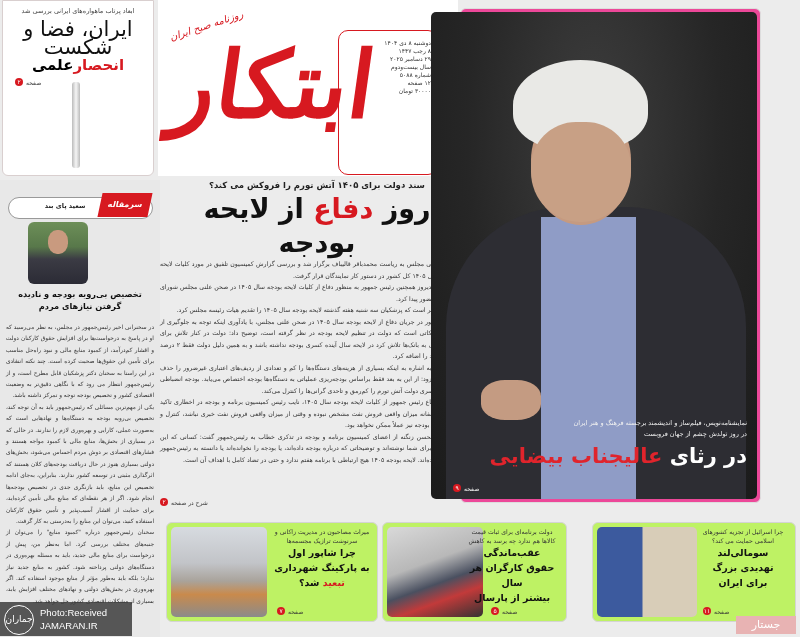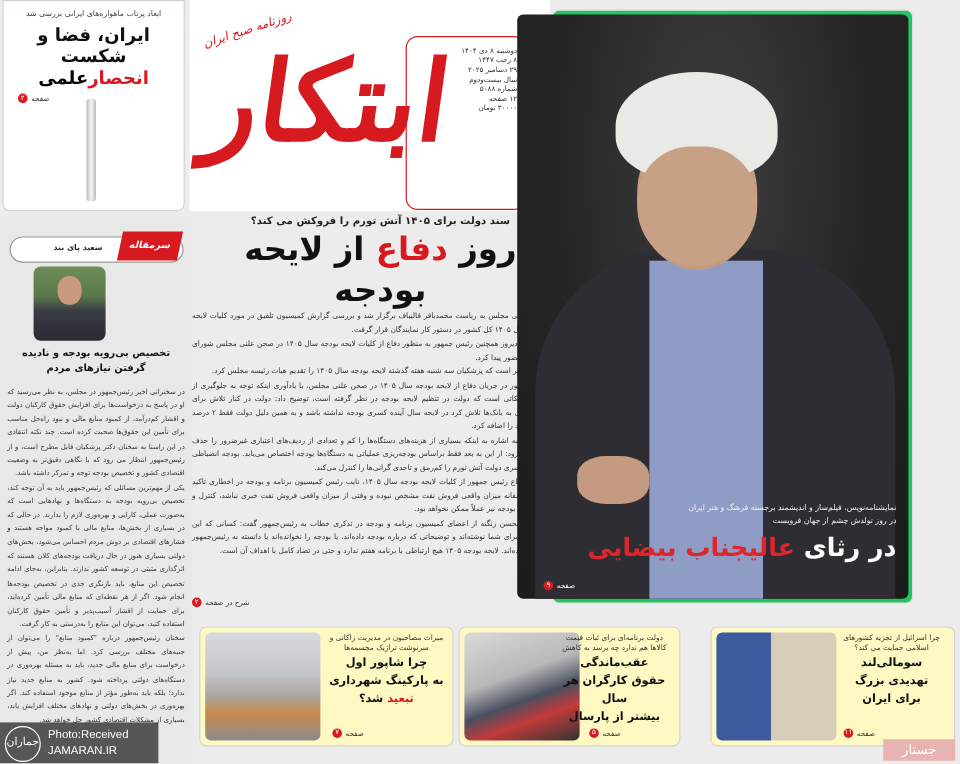--- a/index.html
+++ b/index.html
@@ -1,23 +1,23 @@
 <!DOCTYPE html>
 <html><head>
 <meta charset="utf-8">
 <style>
   html,body{margin:0;padding:0;}
   body{width:800px;height:637px;background:#ececec;font-family:"DejaVu Sans",sans-serif;position:relative;overflow:hidden;direction:rtl;}
   .abs{position:absolute;}
-  .card{background:#fef9c3;border:1px solid #d4d4d4;border-radius:6px;box-sizing:border-box;}
+  .card{background:#bef264;border:1px solid #d4d4d4;border-radius:6px;box-sizing:border-box;}
   .red{color:#d71920;}
   
   #teaser{left:2px;top:0;width:152px;height:176px;background:#fff;border:1px solid #d9cfcf;border-radius:0 0 6px 6px;box-sizing:border-box;}
   #teaser .kicker{font-size:6.5px;color:#444;text-align:center;margin-top:6px;}
-  #teaser .h1{font-size:15px;font-weight:bold;text-align:center;color:#111;margin-top:5px;line-height:18px;}
+  #teaser .h1{font-size:21px;font-weight:normal;text-align:center;color:#111;margin-top:5px;line-height:18px;}
   #teaser .h2{font-size:15px;font-weight:bold;text-align:center;line-height:18px;}
   #teaser .pg{font-size:6px;color:#333;text-align:left;padding-left:12px;margin-top:4px;display:flex;gap:3px;align-items:center;direction:ltr;}
   .dot{display:inline-block;width:8px;height:8px;border-radius:50%;background:#d71920;color:#fff;font-size:6px;line-height:8px;text-align:center;}
   #pen{left:72px;top:82px;width:8px;height:86px;background:linear-gradient(90deg,#bbb,#f5f5f5,#bbb);border-radius:3px;}
   
   #mast{left:158px;top:0;width:300px;height:176px;background:#fff;}
   #logo{left:14px;top:10px;font-size:92px;font-weight:bold;color:#d71920;font-family:"DejaVu Serif",serif;letter-spacing:-6px;transform:skewX(-8deg);line-height:150px;}
   #subtitle{left:10px;top:20px;font-size:10px;color:#d71920;font-style:italic;transform:rotate(-18deg);}
   #infobox{left:180px;top:30px;width:100px;height:145px;border:1.5px solid #d71920;border-radius:10px;box-sizing:border-box;padding:8px 6px;font-size:6px;color:#333;line-height:8px;text-align:right;}
   
@@ -31,21 +31,21 @@
   #edcol{left:0;top:180px;width:160px;height:457px;background:#e8e8e8;}
   #edbar{left:8px;top:197px;width:145px;height:22px;border:1.5px solid #999;border-radius:14px;background:#fff;box-sizing:border-box;}
   #edtag{left:100px;top:193px;width:50px;height:24px;background:#d71920;color:#fff;font-size:8px;font-weight:bold;text-align:center;line-height:24px;transform:skewX(-12deg);}
   #edauthor{left:30px;top:202px;width:70px;font-size:6.5px;font-weight:bold;text-align:center;color:#222;}
   #edphoto{left:28px;top:222px;width:60px;height:62px;border-radius:6px;background:linear-gradient(180deg,#6d8f58 0%,#58784a 40%,#3b3b44 60%,#2b2b35 100%);overflow:hidden;}
   #edface{left:20px;top:8px;width:20px;height:24px;border-radius:45%;background:#c99a7f;}
   #edtitle{left:4px;top:288px;width:152px;font-size:8.2px;font-weight:bold;text-align:center;line-height:12px;color:#111;}
   #edbody{left:6px;top:322px;width:148px;font-size:5.8px;line-height:11.4px;color:#333;text-align:justify;}
   #edbody p{margin:0;}
   
-  #hero{left:460px;top:8px;width:301px;height:495px;background:#22c55e;border-radius:6px;border:1px solid #ddd;box-sizing:border-box;padding:3px;}
+  #hero{left:460px;top:8px;width:301px;height:495px;background:#ec4899;border-radius:6px;border:1px solid #ddd;box-sizing:border-box;padding:3px;}
   #heroimg{position:relative;width:326px;height:487px;border-radius:5px;overflow:hidden;background:radial-gradient(ellipse at 50% 25%,#3e3e3e 0%,#262626 55%,#1b1b1b 100%);}
   .hair{position:absolute;left:82px;top:48px;width:135px;height:90px;border-radius:50% 50% 40% 40%;background:#e9e9e6;}
   .face{position:absolute;left:100px;top:95px;width:100px;height:118px;border-radius:45% 45% 50% 50%;background:#c59a80;}
   .jacket{position:absolute;left:15px;top:195px;width:300px;height:300px;border-radius:40% 40% 0 0;background:#2d2d33;}
   .sweater{position:absolute;left:110px;top:205px;width:95px;height:290px;background:#8f9cc6;clip-path:polygon(0 0,100% 0,100% 100%,0 100%);}
   .hand{position:absolute;left:50px;top:368px;width:60px;height:40px;border-radius:40%;background:#c49b82;}
   #herocap1{position:absolute;right:10px;top:407px;font-size:6.5px;color:#f0f0f0;}
   #herocap2{position:absolute;right:10px;top:418px;font-size:6.5px;color:#f0f0f0;}
   #herotitle{position:absolute;right:10px;top:432px;font-size:21px;font-weight:bold;color:#fff;white-space:nowrap;}
   #herotitle .hl{color:#e0242c;}

